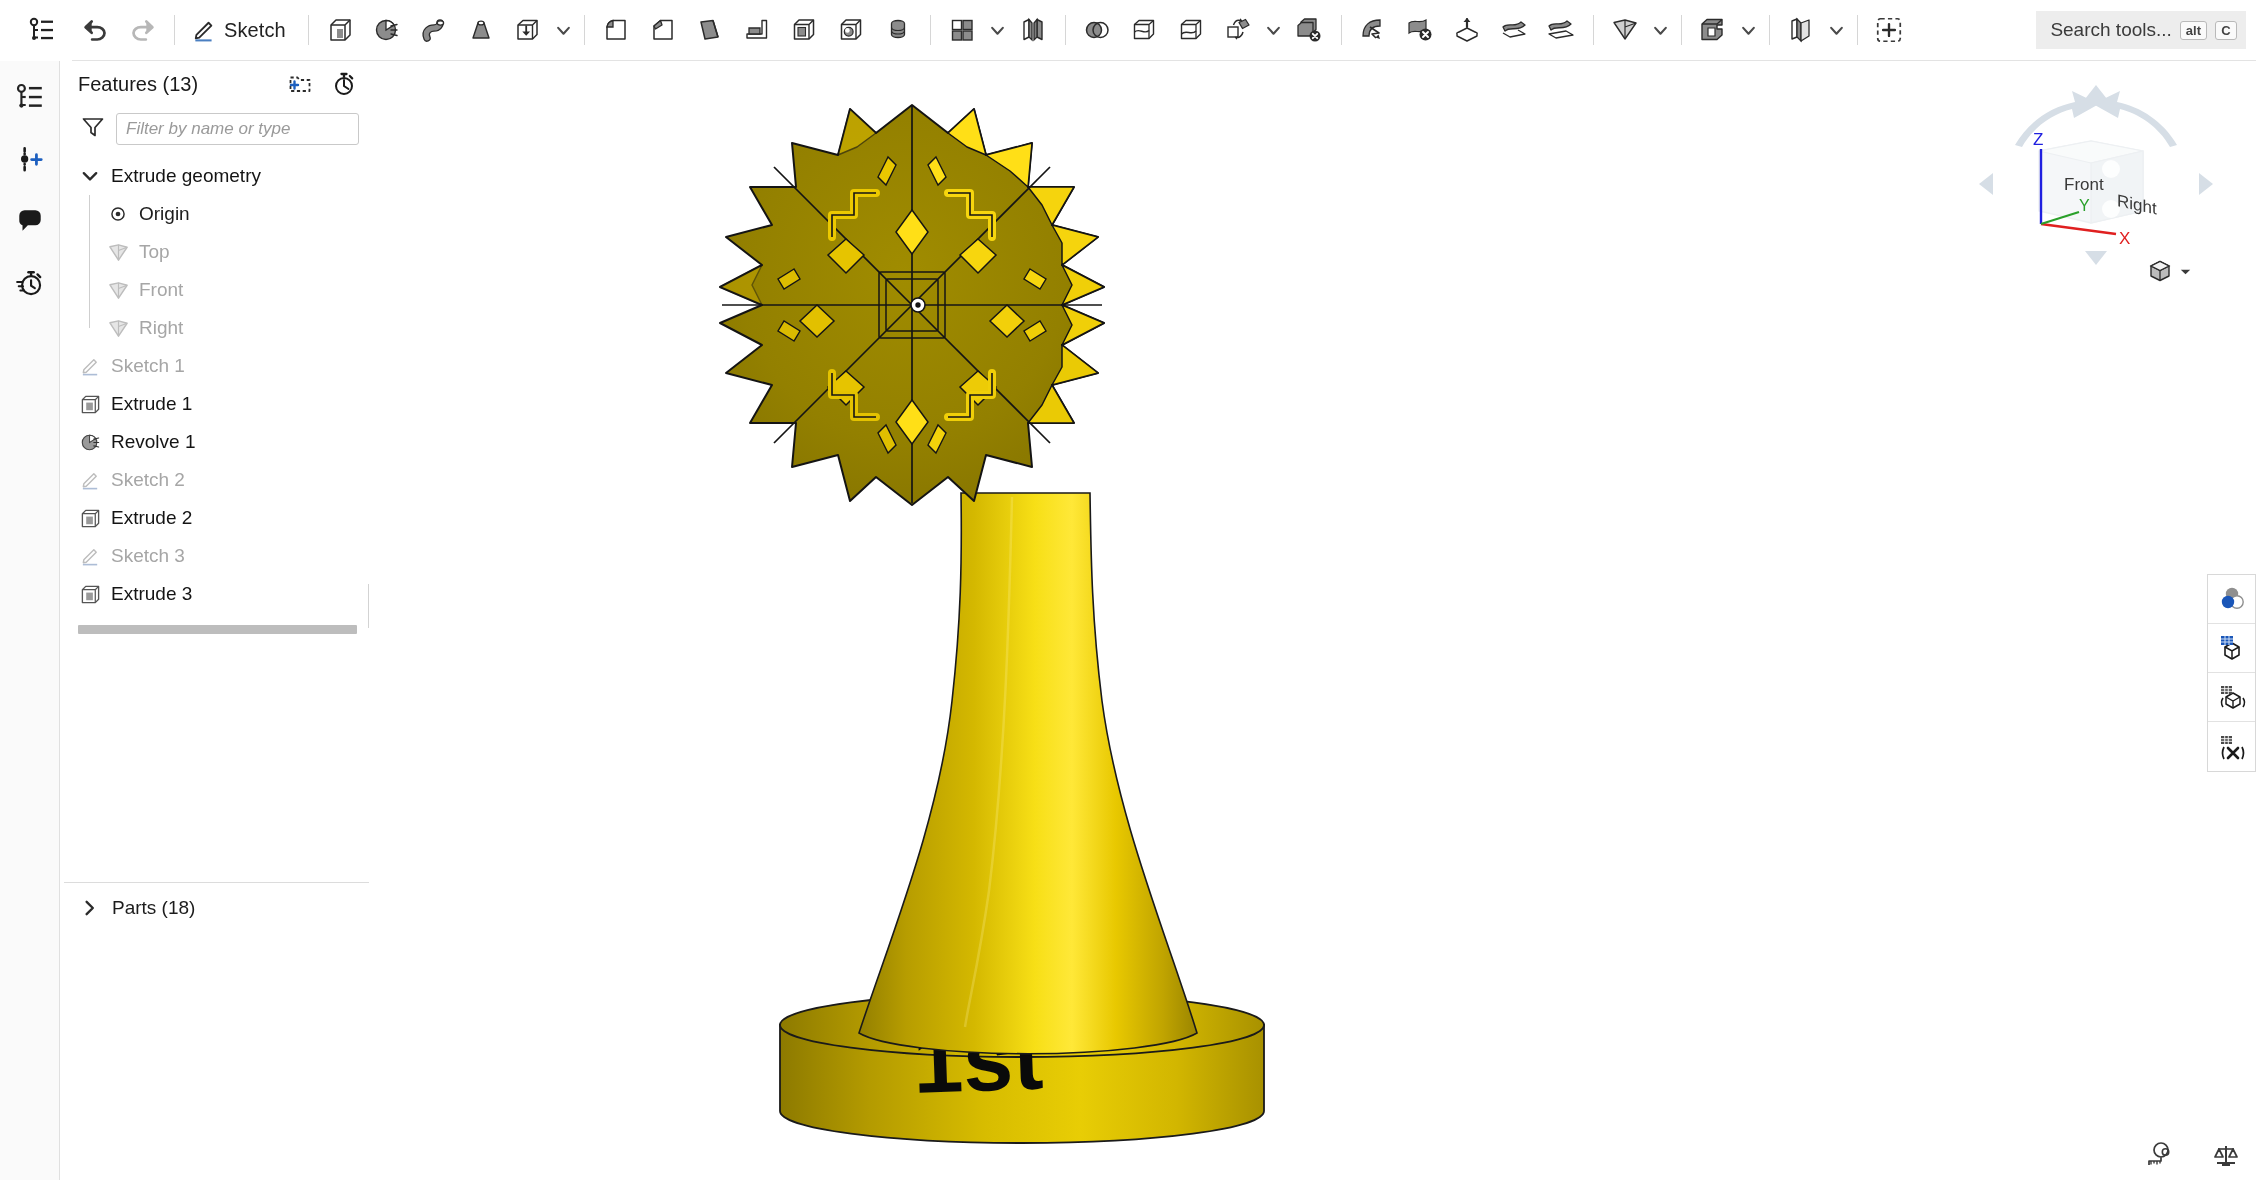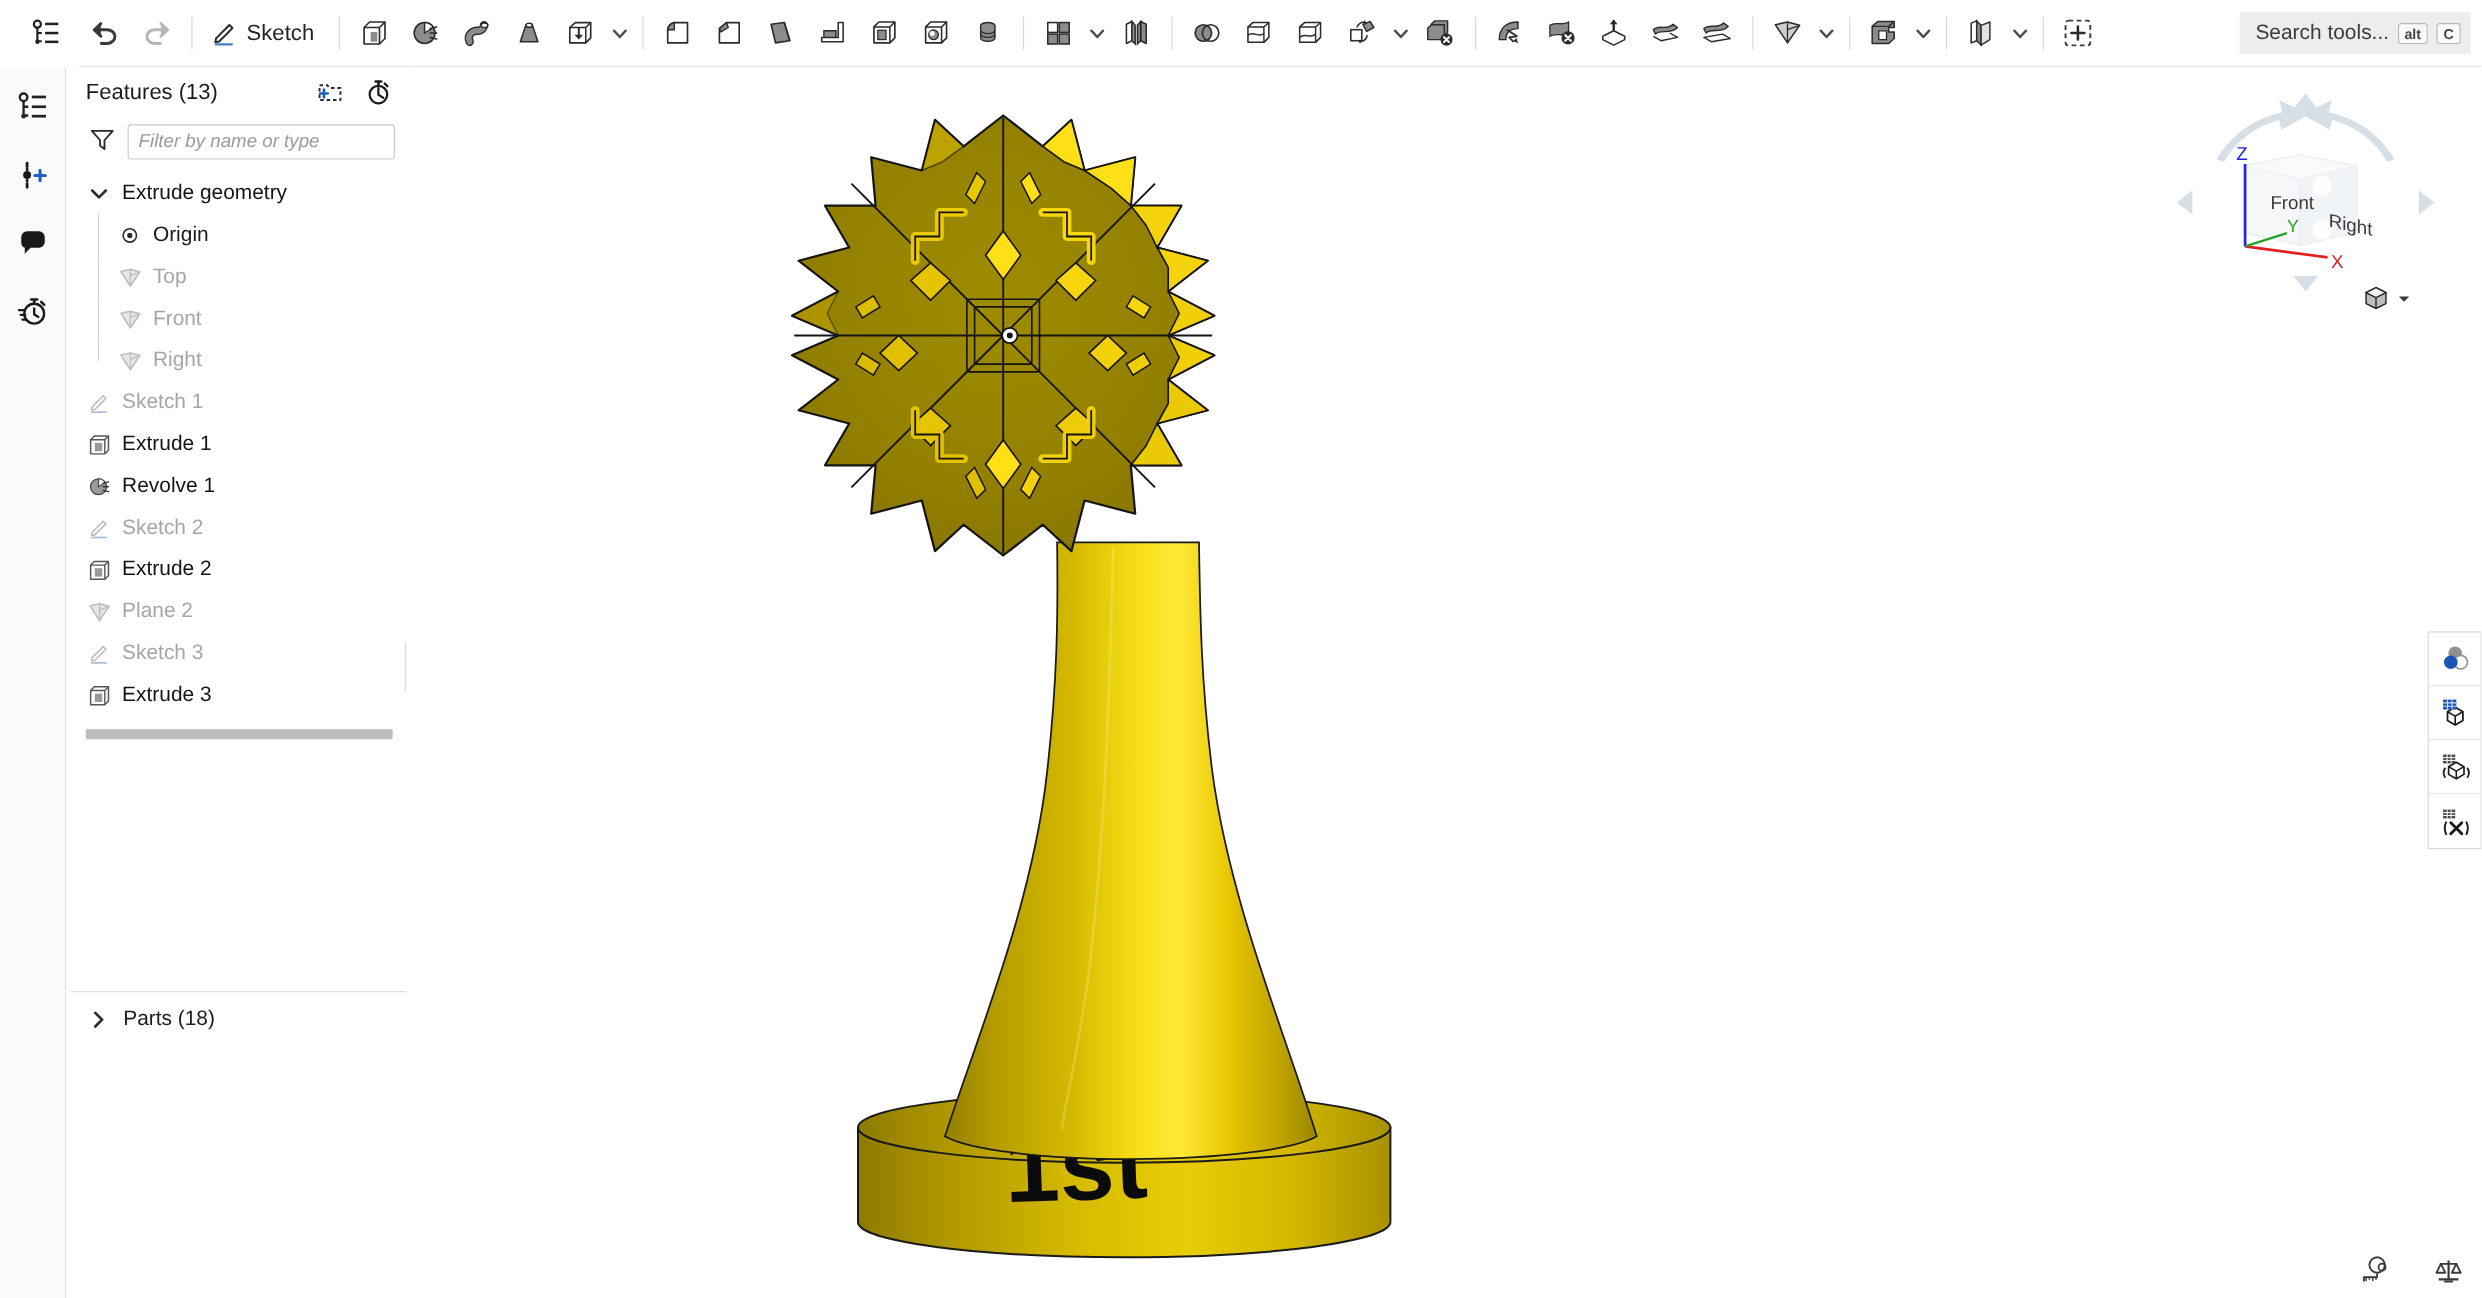--- a/index.html
+++ b/index.html
@@ -624,29 +624,20 @@
         <span class="tree-icon">
           <svg width="21" height="21" viewBox="0 0 22 22">
             <path d="M2.5 6 L6 2.5 L19.5 2.5 L19.5 16 L16 19.5 L2.5 19.5 Z" fill="#fff" stroke="#555" stroke-width="1.4" stroke-linejoin="round"></path>
             <path d="M2.5 6 L16 6 L16 19.5 M16 6 L19.5 2.5" fill="none" stroke="#555" stroke-width="1.3"></path>
             <rect x="6.5" y="9" width="7" height="8" fill="#9a9a9a"></rect>
           </svg>
         </span>
         <span class="tree-label bold">Extrude 2</span>
       </div>
 
-      <div class="tree-row">
-        <span class="tree-icon">
-          <svg width="21" height="21" viewBox="0 0 22 22">
-            <path d="M2 5 L11 3 L20 5.5 L11 19 Z" fill="#e6e6e6" stroke="#bdbdbd" stroke-width="1.5" stroke-linejoin="round"></path>
-            <path d="M11 3 L11 19 M11 9 L20 5.5" fill="none" stroke="#bdbdbd" stroke-width="1.2"></path>
-          </svg>
-        </span>
-        <span class="tree-label dim">Plane 2</span>
-      </div>
 
       <div class="tree-row">
         <span class="tree-icon">
           <svg width="21" height="21" viewBox="0 0 22 22">
             <path d="M4 14.5 L14.5 4 L17 6.5 L6.5 17 L3.5 17.5 Z" fill="none" stroke="#bdbdbd" stroke-width="1.5" stroke-linejoin="round"></path>
             <path d="M3 19.5 h15" stroke="#adbdd6" stroke-width="1.7"></path>
           </svg>
         </span>
         <span class="tree-label dim">Sketch 3</span>
       </div>

